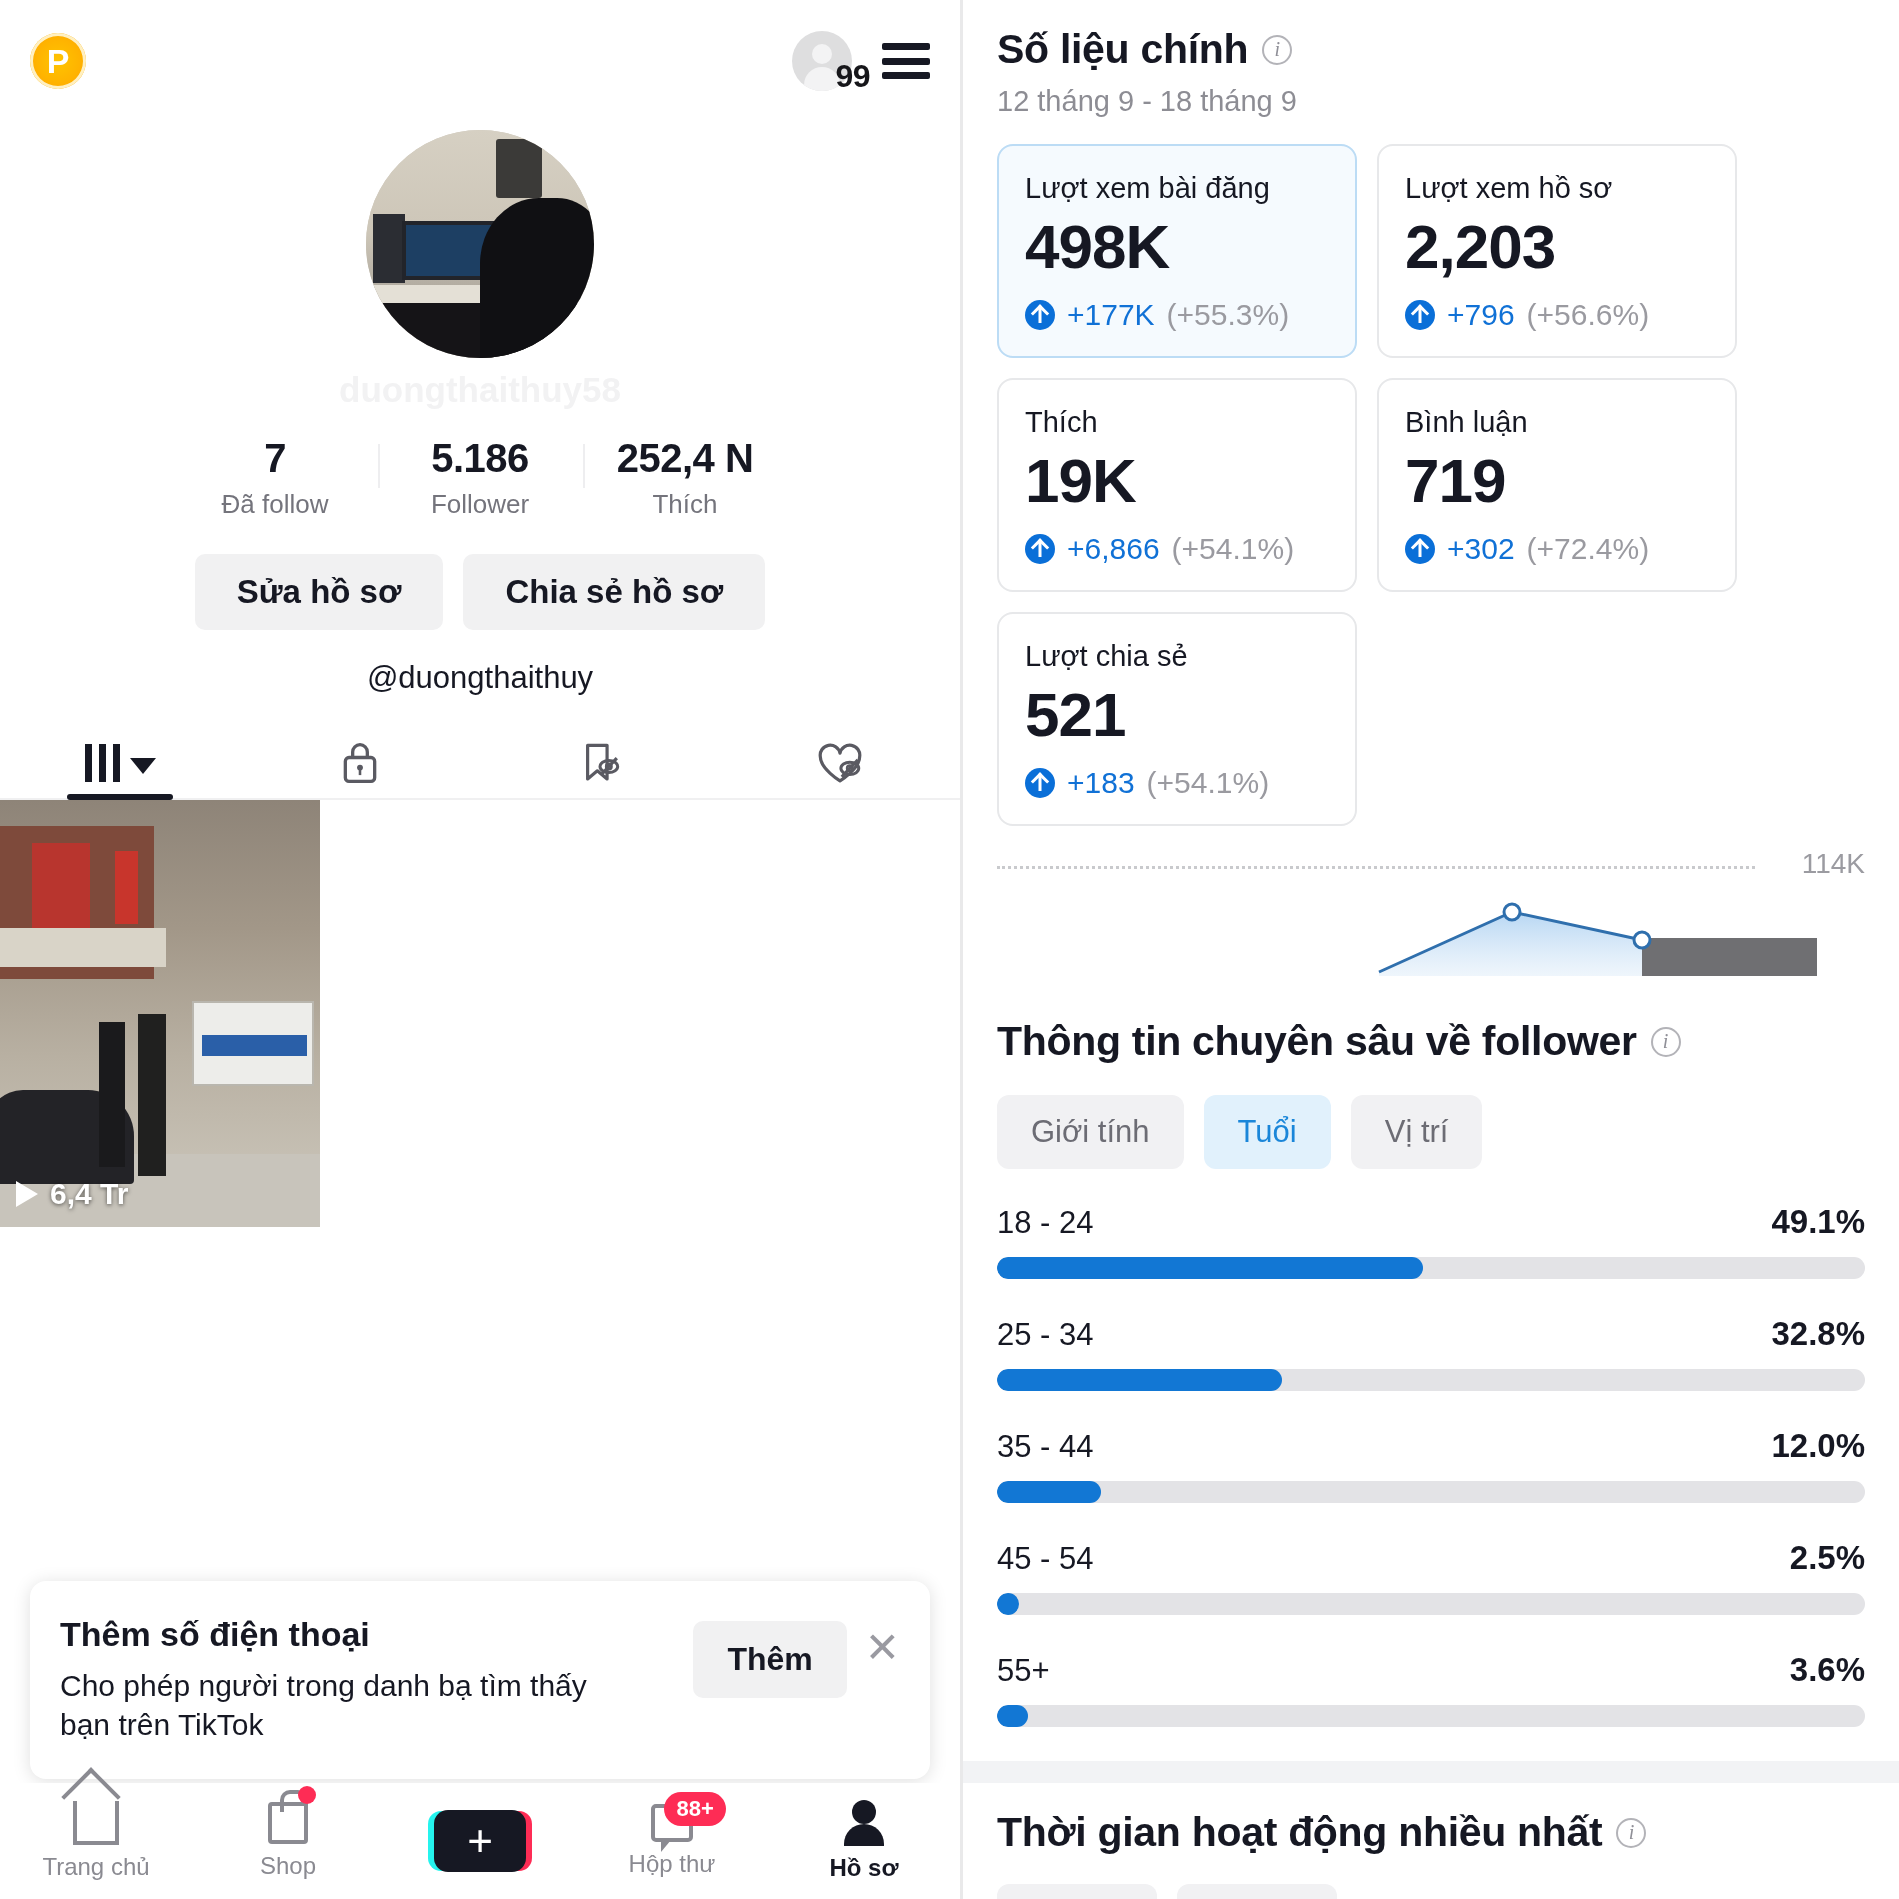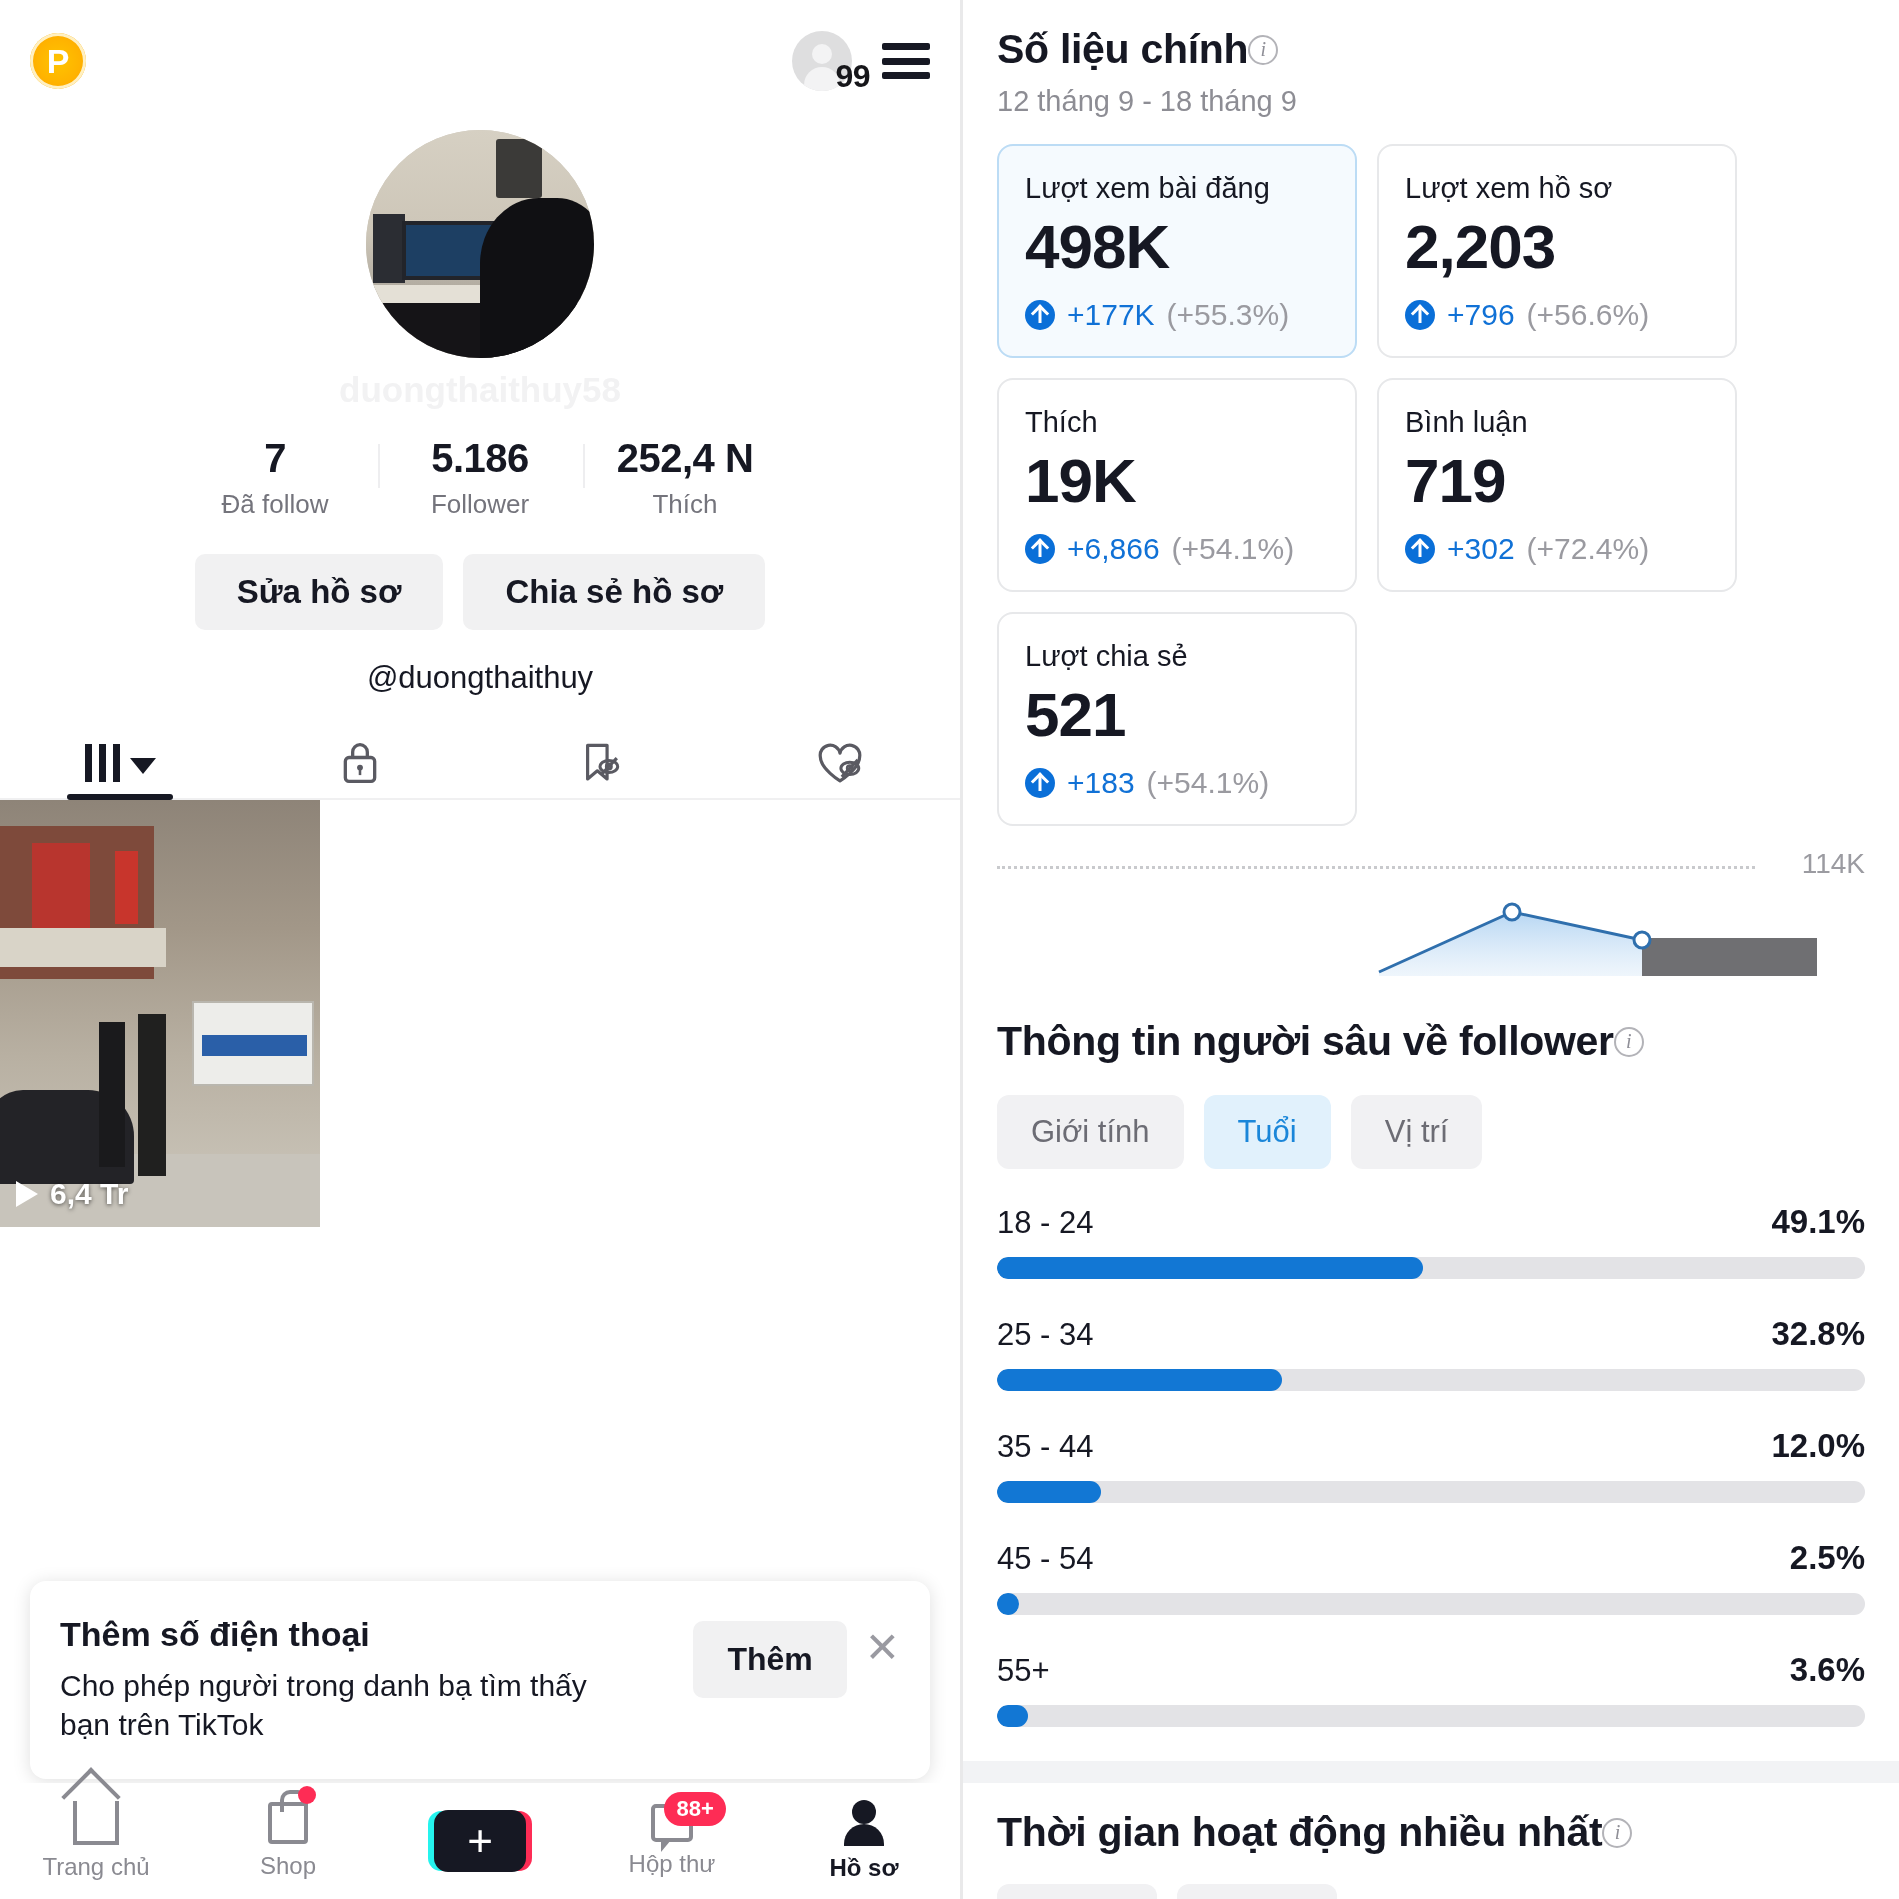--- a/index.html
+++ b/index.html
@@ -166,21 +166,21 @@
   .ico-profile::after { content: ""; position: absolute; left: 50%; bottom: 0; transform: translateX(-50%); width: 40px; height: 22px; border-radius: 20px 20px 0 0; background: #161823; }
 
   
   .right-panel {
     position: relative; width: 936px; height: 1899px;
     background: #f2f3f5; overflow: hidden; flex: none;
   }
   .card-sheet { background: #fff; padding: 26px 34px 28px; }
   .sheet-gap { height: 22px; }
 
-  .sec-title { display: flex; align-items: center; }
+  .sec-title { display: flex; align-items: center; gap: 14px; }
   .sec-title h2 { font-size: 41px; font-weight: bold; color: #161823; letter-spacing: -0.3px; }
   .info-ico {
     width: 30px; height: 30px; border: 2.5px solid #b3b3b8; border-radius: 50%;
     display: flex; align-items: center; justify-content: center;
     font-size: 20px; color: #8f8f97; font-style: italic; font-family: "Liberation Serif", serif;
     flex: none;
   }
   .sec-sub { font-size: 29px; color: #8d8d94; margin-top: 12px; }
 
   .metric-grid { display: flex; flex-wrap: wrap; gap: 20px; margin-top: 26px; }
@@ -447,21 +447,21 @@
           </defs>
           <path d="M382 84 L515 24 L645 52 L645 88 L382 88 Z" fill="url(#sparkFill)"></path>
           <polyline points="382,84 515,24 645,52" fill="none" stroke="#2f6fad" stroke-width="3"></polyline>
           <rect x="645" y="50" width="175" height="38" fill="#6f6f72"></rect>
           <circle cx="515" cy="24" r="8" fill="#fff" stroke="#2f6fad" stroke-width="3"></circle>
           <circle cx="645" cy="52" r="8" fill="#fff" stroke="#2f6fad" stroke-width="3"></circle>
         </svg>
       </div>
 
       <div class="sec-title" style="margin-top:42px">
-        <h2>Thông tin người sâu về follower</h2>
+        <h2>Thông tin chuyên sâu về follower</h2>
         <span class="info-ico">i</span>
       </div>
 
       <div class="pills">
         <button class="pill">Giới tính</button>
         <button class="pill active">Tuổi</button>
         <button class="pill">Vị trí</button>
       </div>
 
       <div class="bars">

